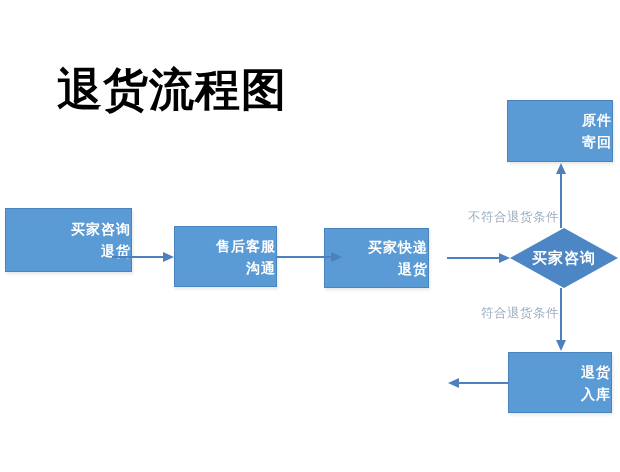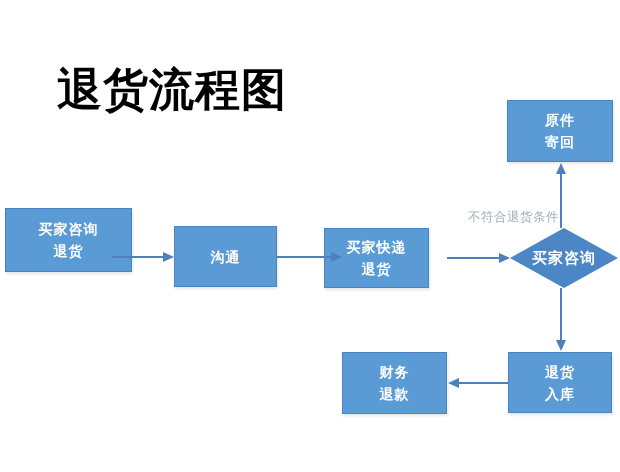--- a/index.html
+++ b/index.html
@@ -25,21 +25,21 @@
     font-size:45px;font-weight:600;letter-spacing:1px;
     color:var(--title-text);
     white-space:nowrap;
   }
   .node{
     position:absolute;
     background:var(--box-fill);
     border:1px solid var(--box-border);
     box-sizing:border-box;
     display:flex;flex-direction:column;
-    align-items:center;justify-content:center;
+    align-items:flex-end;justify-content:center;
     color:var(--node-text);
     font-weight:bold;font-size:14px;line-height:22px;
     letter-spacing:1px;text-align:center;
     box-shadow:1px 2px 3px rgba(0,0,0,0.10);
   }
   .node span{display:block;}
   .diamond{
     position:absolute;
     background:var(--diamond-fill);
     clip-path:polygon(50% 0,100% 50%,50% 100%,0 50%);
@@ -71,42 +71,39 @@
 <div class="canvas">
 
   <div class="title">退货流程图</div>
 
   <div class="node" style="left:5px;top:208px;width:127px;height:64px">
     <span>买家咨询</span>
     <span>退货</span>
   </div>
 
   <div class="node" style="left:174px;top:226px;width:103px;height:61px">
+    <span>售后客服</span>
     <span>沟通</span>
   </div>
 
   <div class="node" style="left:324px;top:228px;width:105px;height:60px">
     <span>买家快递</span>
     <span>退货</span>
   </div>
 
   <div class="node" style="left:507px;top:100px;width:106px;height:62px">
     <span>原件</span>
     <span>寄回</span>
   </div>
 
   <div class="node" style="left:508px;top:352px;width:104px;height:61px">
     <span>退货</span>
     <span>入库</span>
   </div>
 
-  <div class="node" style="left:342px;top:352px;width:105px;height:62px">
-    <span>财务</span>
-    <span>退款</span>
-  </div>
 
   <div class="diamond" style="left:510px;top:228px;width:108px;height:60px">
     <span>买家咨询</span>
   </div>
 
   <div class="arrow h" style="left:112px;top:251px;width:62px">
     <div class="shaft-h"></div>
     <div class="head right"></div>
   </div>
 
@@ -130,14 +127,15 @@
     <div class="head down"></div>
   </div>
 
   <div class="arrow h" style="left:448px;top:377px;width:60px">
     <div class="head left"></div>
     <div class="shaft-h"></div>
   </div>
 
   <div class="edge-label" style="left:468px;top:209px">不符合退货条件</div>
 
+  <div class="edge-label" style="left:481px;top:305px">符合退货条件</div>
 
 </div>
 
 </body></html>

